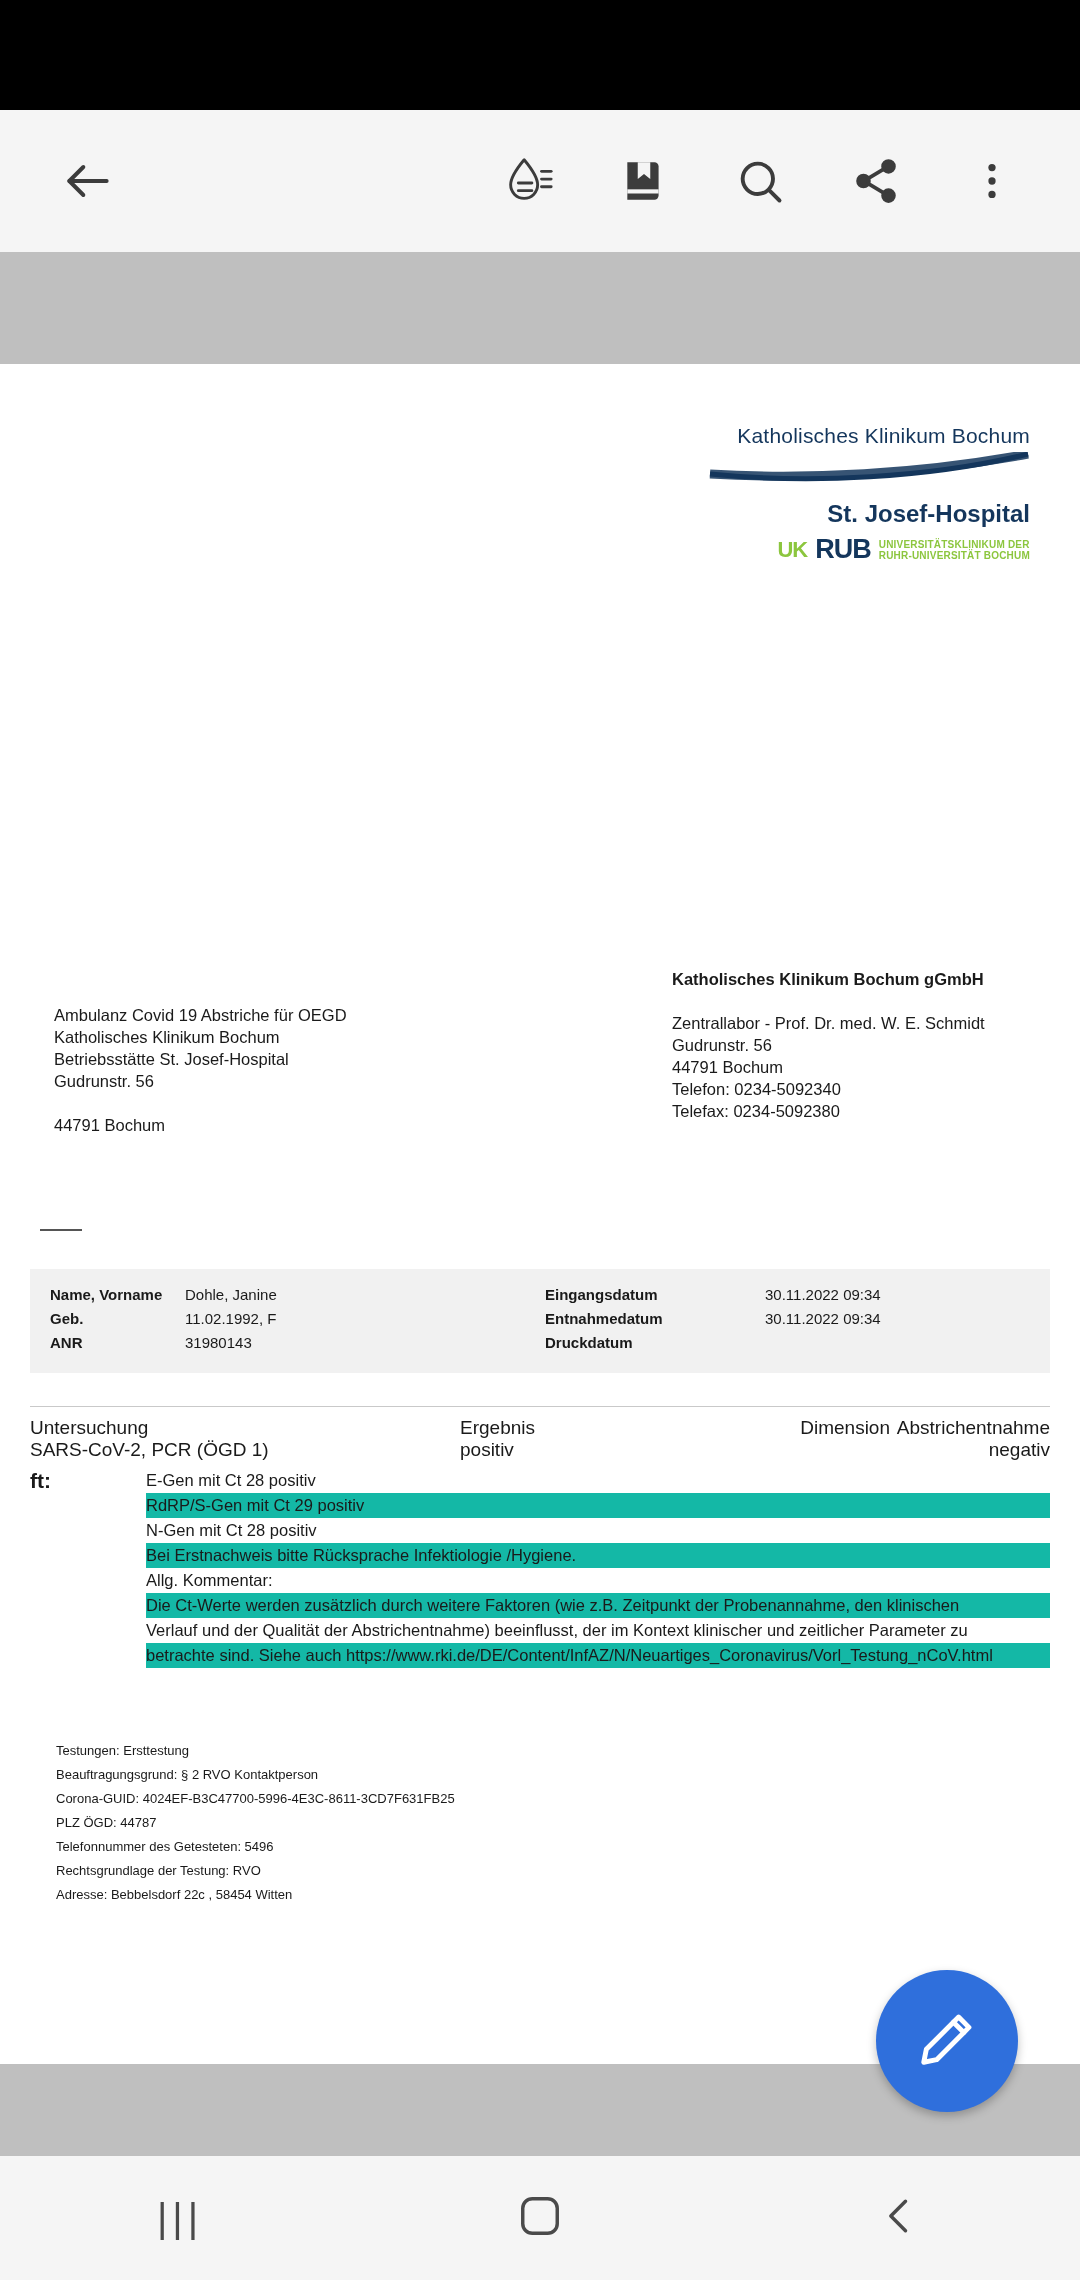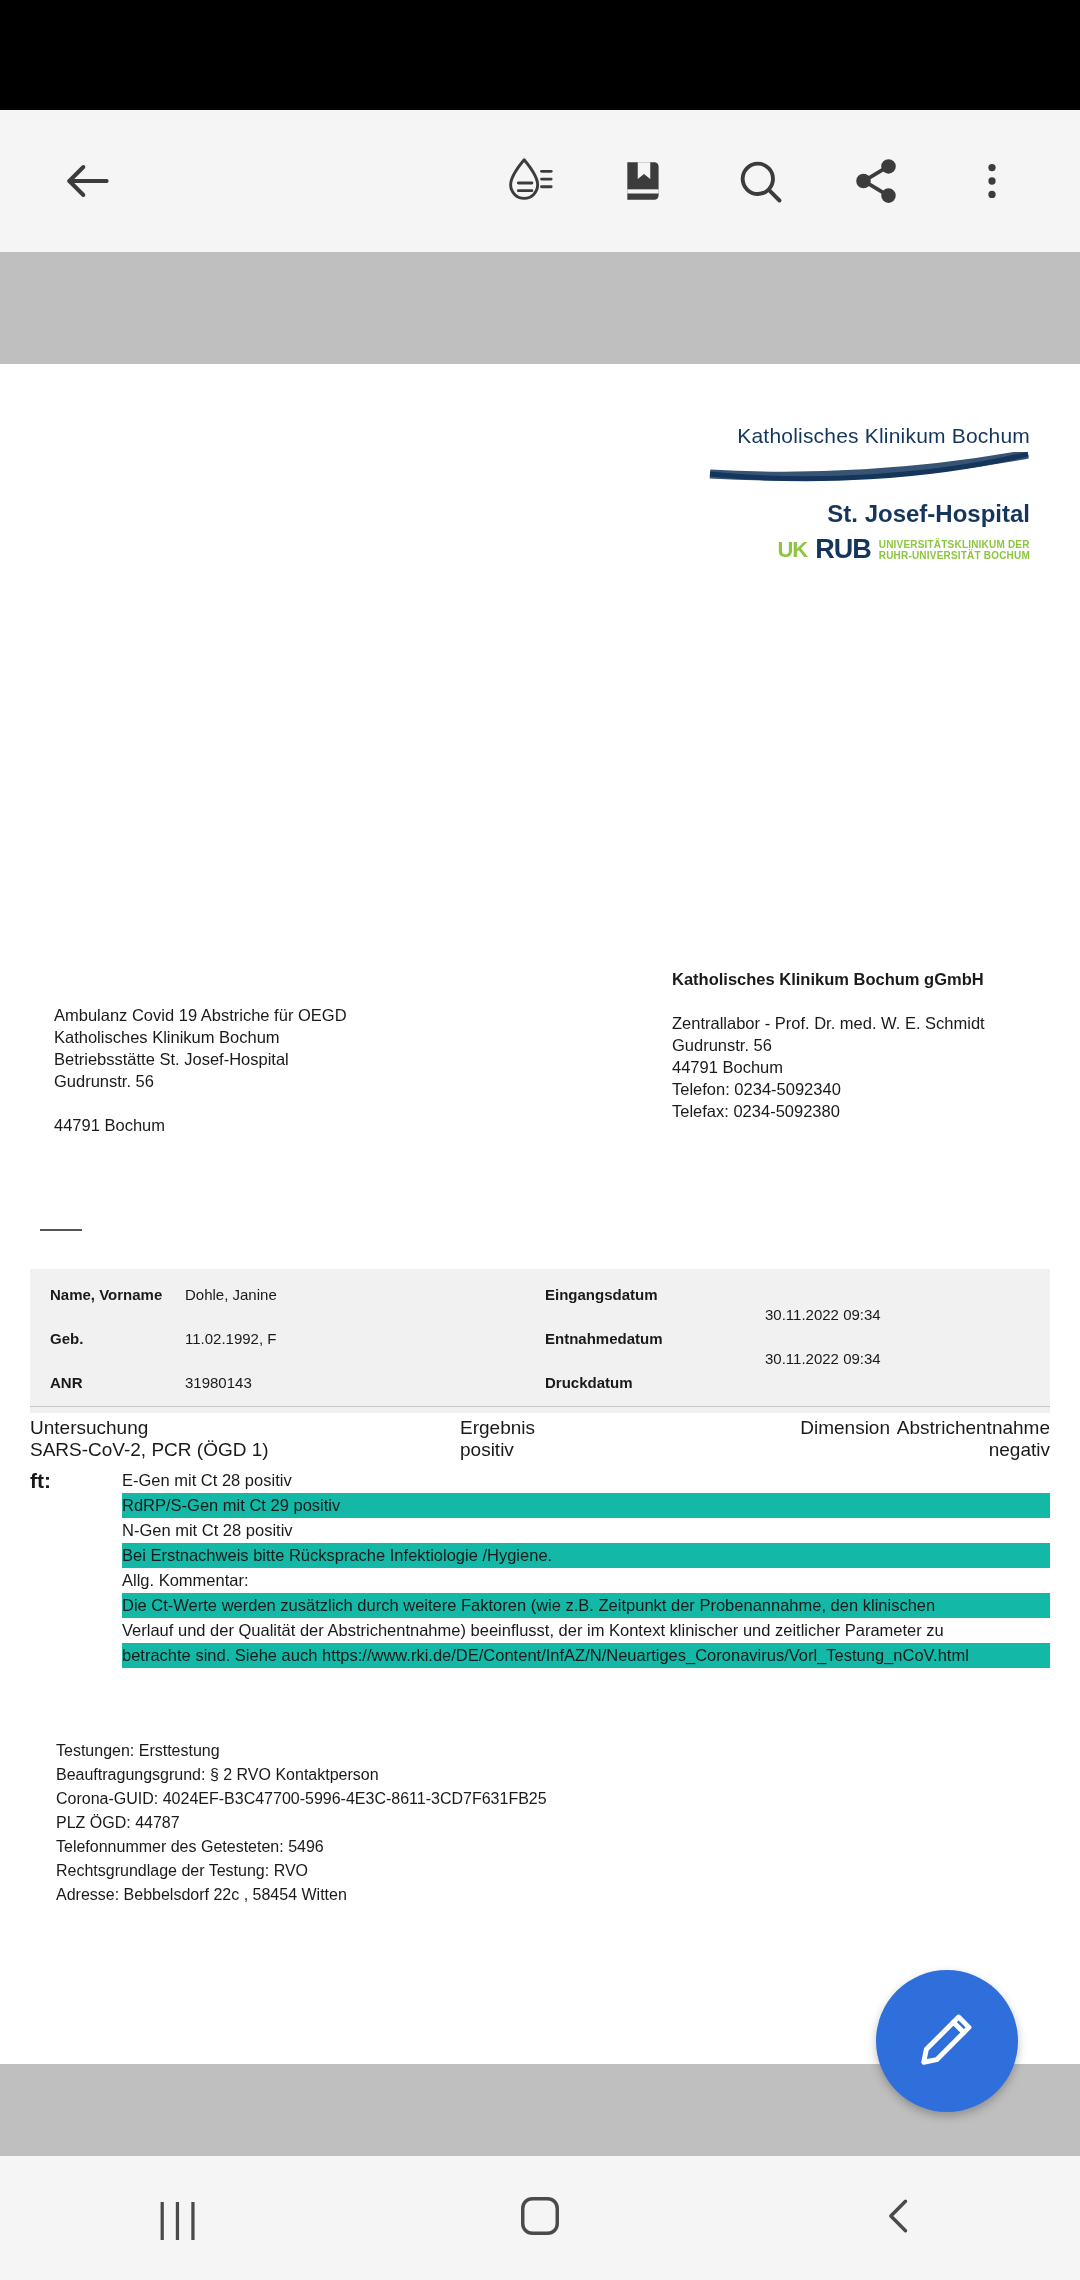--- a/index.html
+++ b/index.html
@@ -154,21 +154,21 @@
     width: 1020px;
     background: #f1f1f1;
     padding: 14px 20px 18px 20px;
     font-size: 15px;
     line-height: 24px;
   }
   .pat-row { display: flex; }
   .pat-k1 { width: 135px; font-weight: bold; }
   .pat-v1 { width: 360px; }
   .pat-k2 { width: 220px; font-weight: bold; }
-  .pat-v2 { width: auto; margin-top: 20px; }
+  .pat-v2 { width: auto; }
 
   
   .res-head {
     position: absolute;
     left: 30px;
     top: 1042px;
     width: 1020px;
     display: flex;
     font-size: 16.5px;
     line-height: 22px;
@@ -192,31 +192,31 @@
     line-height: 25px;
   }
   .comment .lbl {
     position: absolute;
     left: 0;
     top: 0;
     font-weight: bold;
     font-size: 21px;
   }
   .comment .lines {
-    margin-left: 92px;
+    margin-left: 116px;
   }
   .comment .ln { display: block; }
   .comment .ln.shade { background: #14b8a6; }
 
   
   .meta {
     position: absolute;
     left: 56px;
     top: 1375px;
-    font-size: 16px;
+    font-size: 13px;
     line-height: 24px;
     color: #1a1a1a;
   }
 
   
   .gutter-bottom {
     position: absolute;
     left: 0;
     bottom: 124px;
     width: 100%;

